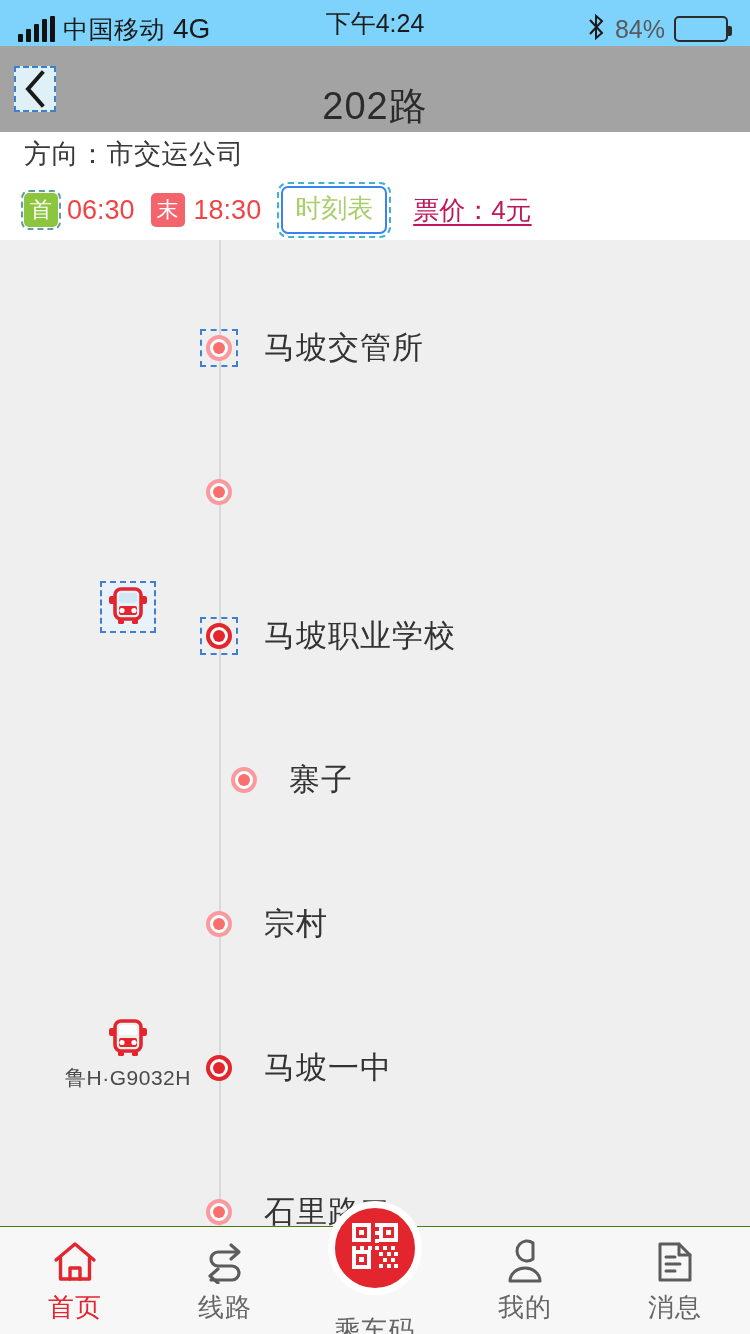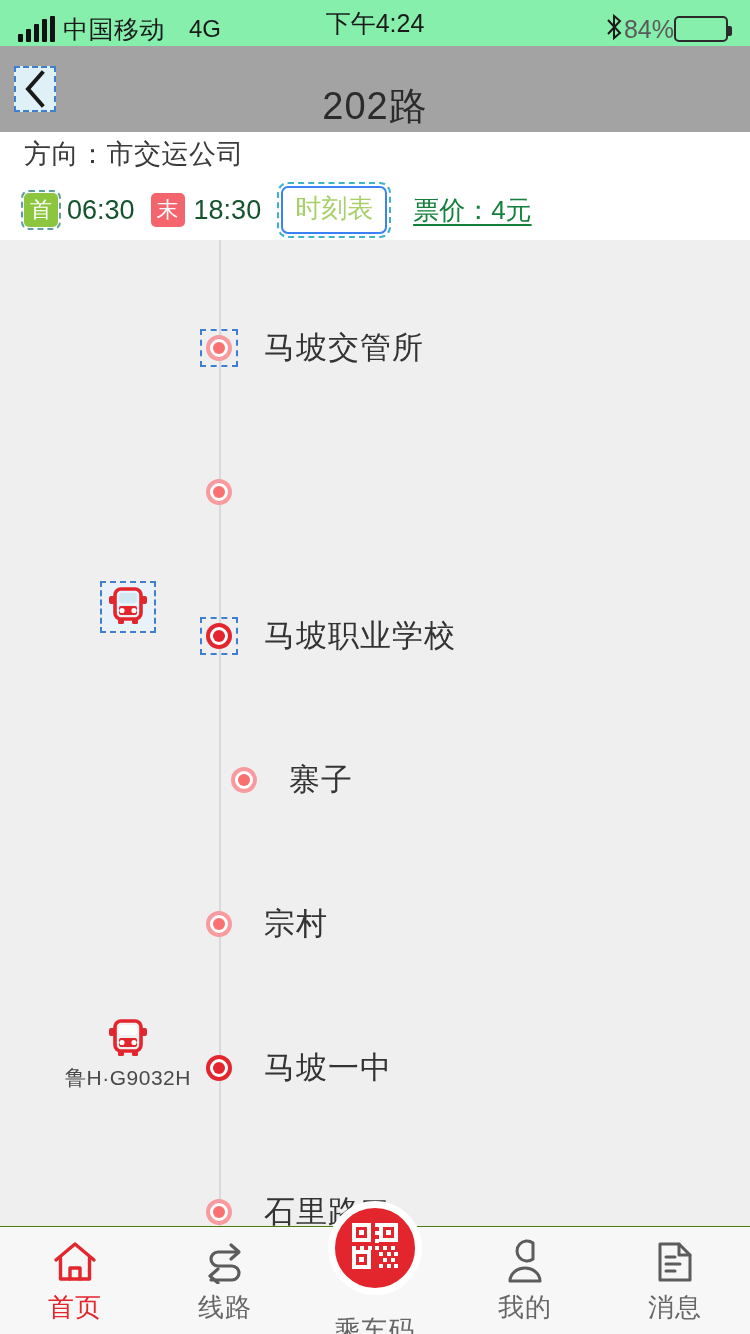--- a/index.html
+++ b/index.html
@@ -6,41 +6,41 @@
   html,body { width:750px; height:1334px; }
   body {
     font-family:"Liberation Sans","DejaVu Sans",sans-serif;
     background:#efefef;
     overflow:hidden;
     position:relative;
   }
 
   
   .statusbar{
-    height:46px; background:#86efac;
+    height:46px; background:#7dd3fc;
     display:flex; align-items:center;
     padding:12px 22px 0 18px;
     position:relative;
   }
   .sb-left{ display:flex; align-items:center; gap:8px; }
   .signal{ display:flex; align-items:flex-end; gap:3px; height:26px; }
   .signal i{ display:block; width:5px; background:#111; border-radius:1px; }
   .signal i:nth-child(1){height:8px;}
   .signal i:nth-child(2){height:13px;}
   .signal i:nth-child(3){height:18px;}
   .signal i:nth-child(4){height:23px;}
   .signal i:nth-child(5){height:26px;}
   .carrier{ font-size:25px; color:#1a1a1a; letter-spacing:0.5px; }
-  .netmode{ font-size:24px; color:#1a1a1a; margin-left:16px; }
+  .netmode{ font-size:28px; color:#1a1a1a; margin-left:0; }
   .sb-time{
     position:absolute; left:0; right:0; top:0; bottom:0;
     display:flex; align-items:center; justify-content:center;
     font-size:25px; color:#1a1a1a; pointer-events:none;
   }
-  .sb-right{ margin-left:auto; display:flex; align-items:center; }
+  .sb-right{ margin-left:auto; display:flex; align-items:center; gap:9px; }
   .bt-icon{ font-size:26px; color:#1a1a1a; line-height:1; }
   .batt-pct{ font-size:25px; color:#5a5a5a; }
   .batt{
     width:54px; height:26px; border:2px solid #2b2b2b; border-radius:5px;
     padding:2px; position:relative;
   }
   .batt::after{
     content:""; position:absolute; right:-6px; top:8px;
     width:4px; height:10px; background:#2b2b2b; border-radius:0 2px 2px 0;
   }
@@ -71,30 +71,30 @@
     padding:4px 0 14px 0;
   }
   .times{ display:flex; align-items:center; gap:0; }
   .badge{
     display:inline-flex; align-items:center; justify-content:center;
     width:34px; height:34px; border-radius:5px;
     color:#ffffff; font-size:22px; line-height:1;
   }
   .badge.first{ background:#8cc63f; outline:2px dashed #5f9ea0; outline-offset:1px; }
   .badge.last{ background:#f4646c; }
-  .time-val{ font-size:27px; color:#14532d; margin:0 16px 0 9px; }
+  .time-val{ font-size:27px; color:#ef4444; margin:0 16px 0 9px; }
   .schedule-btn{
     display:inline-flex; align-items:center; justify-content:center;
     border:2px solid #3b82f6; border-radius:7px;
     color:#a8cf6a; font-size:26px;
     padding:3px 12px 6px 12px; margin-left:4px;
     outline:2px dashed #3fb3c9; outline-offset:2px;
   }
   .fare{
-    font-size:26px; color:#15803d; margin-left:26px;
+    font-size:26px; color:#be185d; margin-left:26px;
     text-decoration:underline; text-underline-offset:5px;
   }
 
   
   .stops-area{
     position:absolute; left:0; right:0;
     top:240px; bottom:108px;
     background:#efefef; overflow:hidden;
   }
   .track{

